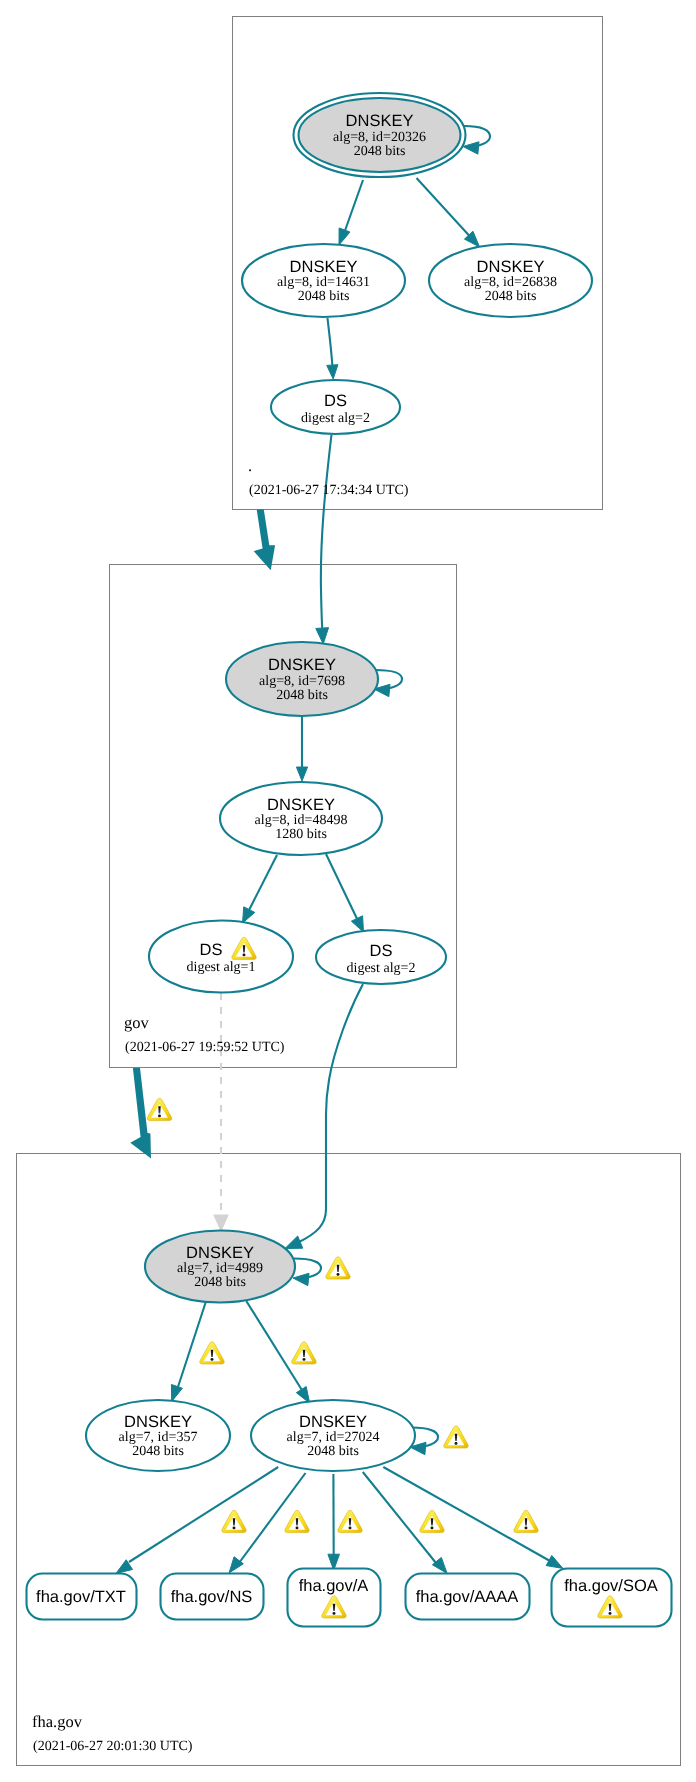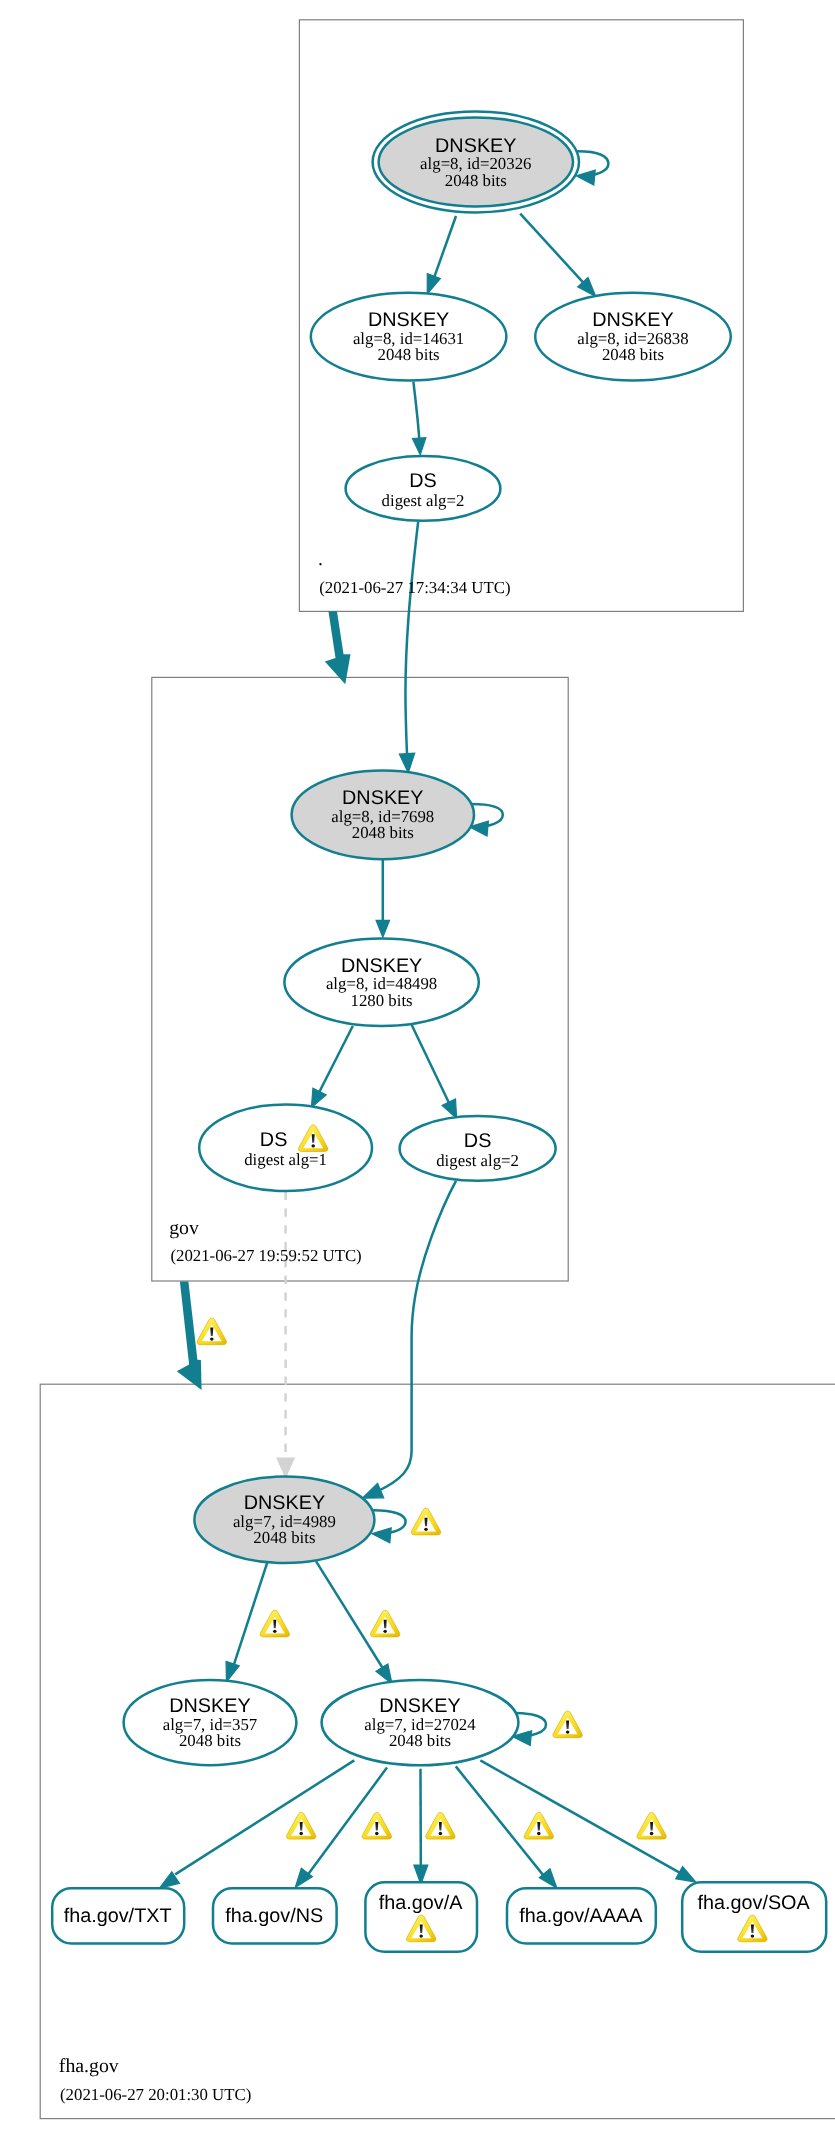--- a/index.html
+++ b/index.html
@@ -1,18 +1,18 @@
 <!DOCTYPE html>
 <html><head>
 <meta charset="utf-8">
 <title>DNSSEC Authentication Chain</title>
 <style>
   html,body{margin:0;padding:0;background:#ffffff;}
   body{width:696px;height:1782px;overflow:hidden;font-family:"Liberation Serif",serif;}
-  #stage{position:relative;width:636px;height:1782px;transform:translateZ(0);margin-left:17px;}
+  #stage{position:relative;width:636px;height:1782px;transform:translateZ(0);}
   #graph{position:absolute;left:0;top:0;}
   .zone-box{fill:none;stroke:#7f7f7f;stroke-width:1;}
   .ell{stroke:#127f90;stroke-width:2.1;}
   .gray{fill:#d4d4d4;}
   .white{fill:#ffffff;}
   .edge{fill:none;stroke:#127f90;stroke-width:2.1;}
   .ahead{fill:#127f90;stroke:#127f90;stroke-width:1;stroke-linejoin:miter;}
   .dashed{fill:none;stroke:#d3d3d3;stroke-width:2.1;stroke-dasharray:7 7;}
   .dhead{fill:#d3d3d3;stroke:#d3d3d3;stroke-width:1;}
   .thick{fill:#127f90;stroke:none;}

